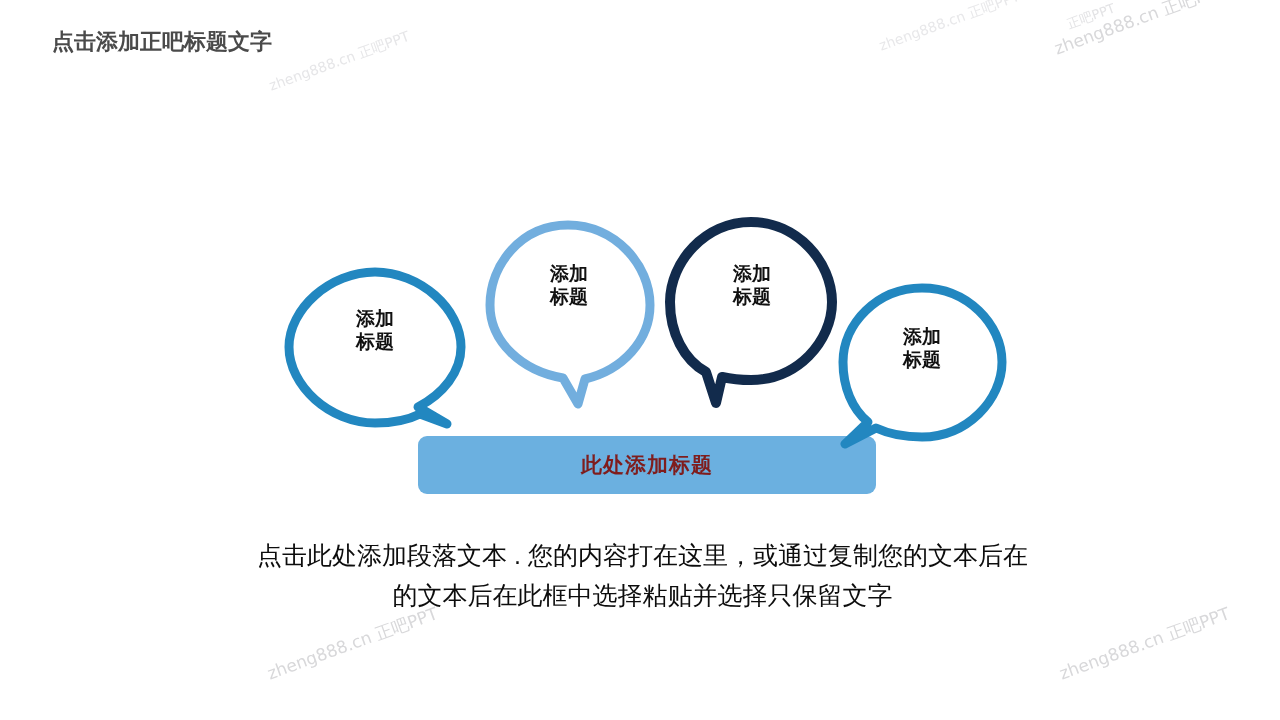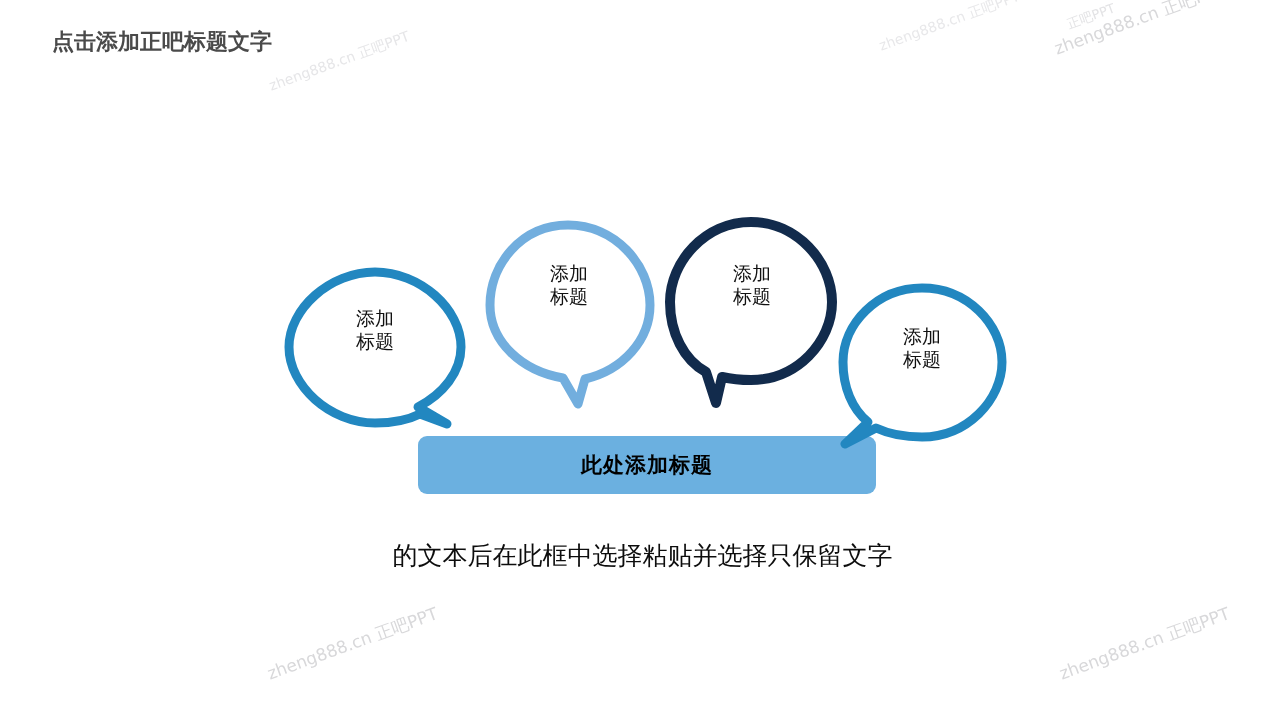--- a/index.html
+++ b/index.html
@@ -60,21 +60,21 @@
     width: 1280px;
     height: 720px;
     z-index: 4;
     pointer-events: none;
   }
   #bubbles svg { display: block; }
 
   .bubble-label {
     position: absolute;
     text-align: center;
-    font-weight: normal;
+    font-weight: bold;
     color: #111111;
     line-height: 1.22;
     z-index: 5;
     white-space: pre-line;
     pointer-events: auto;
   }
   .bl-1 { left: 320px; top: 307px; width: 110px; font-size: 19px; }
   .bl-2 { left: 514px; top: 262px; width: 110px; font-size: 19px; }
   .bl-3 { left: 697px; top: 262px; width: 110px; font-size: 19px; }
   .bl-4 { left: 867px; top: 325px; width: 110px; font-size: 19px; }
@@ -87,21 +87,21 @@
     width: 458px;
     height: 58px;
     background: #6BB0E0;
     border-radius: 9px;
     z-index: 3;
     display: flex;
     align-items: center;
     justify-content: center;
   }
   #banner-label {
-    color: #000000;
+    color: #7f1d1d;
     font-size: 21px;
     font-weight: bold;
     letter-spacing: 1px;
   }
 
   
   #paragraph {
     position: absolute;
     left: 140px;
     top: 535px;
@@ -183,16 +183,17 @@
   <div class="bubble-label bl-1">添加
 标题</div>
   <div class="bubble-label bl-2">添加
 标题</div>
   <div class="bubble-label bl-3">添加
 标题</div>
   <div class="bubble-label bl-4">添加
 标题</div>
 
   <div id="paragraph">
+    <span class="pline">点击此处添加段落文本 . 您的内容打在这里，或通过复制您的文本后在</span>
     <span class="pline">的文本后在此框中选择粘贴并选择只保留文字</span>
   </div>
 
 </div>
 
 </body></html>

